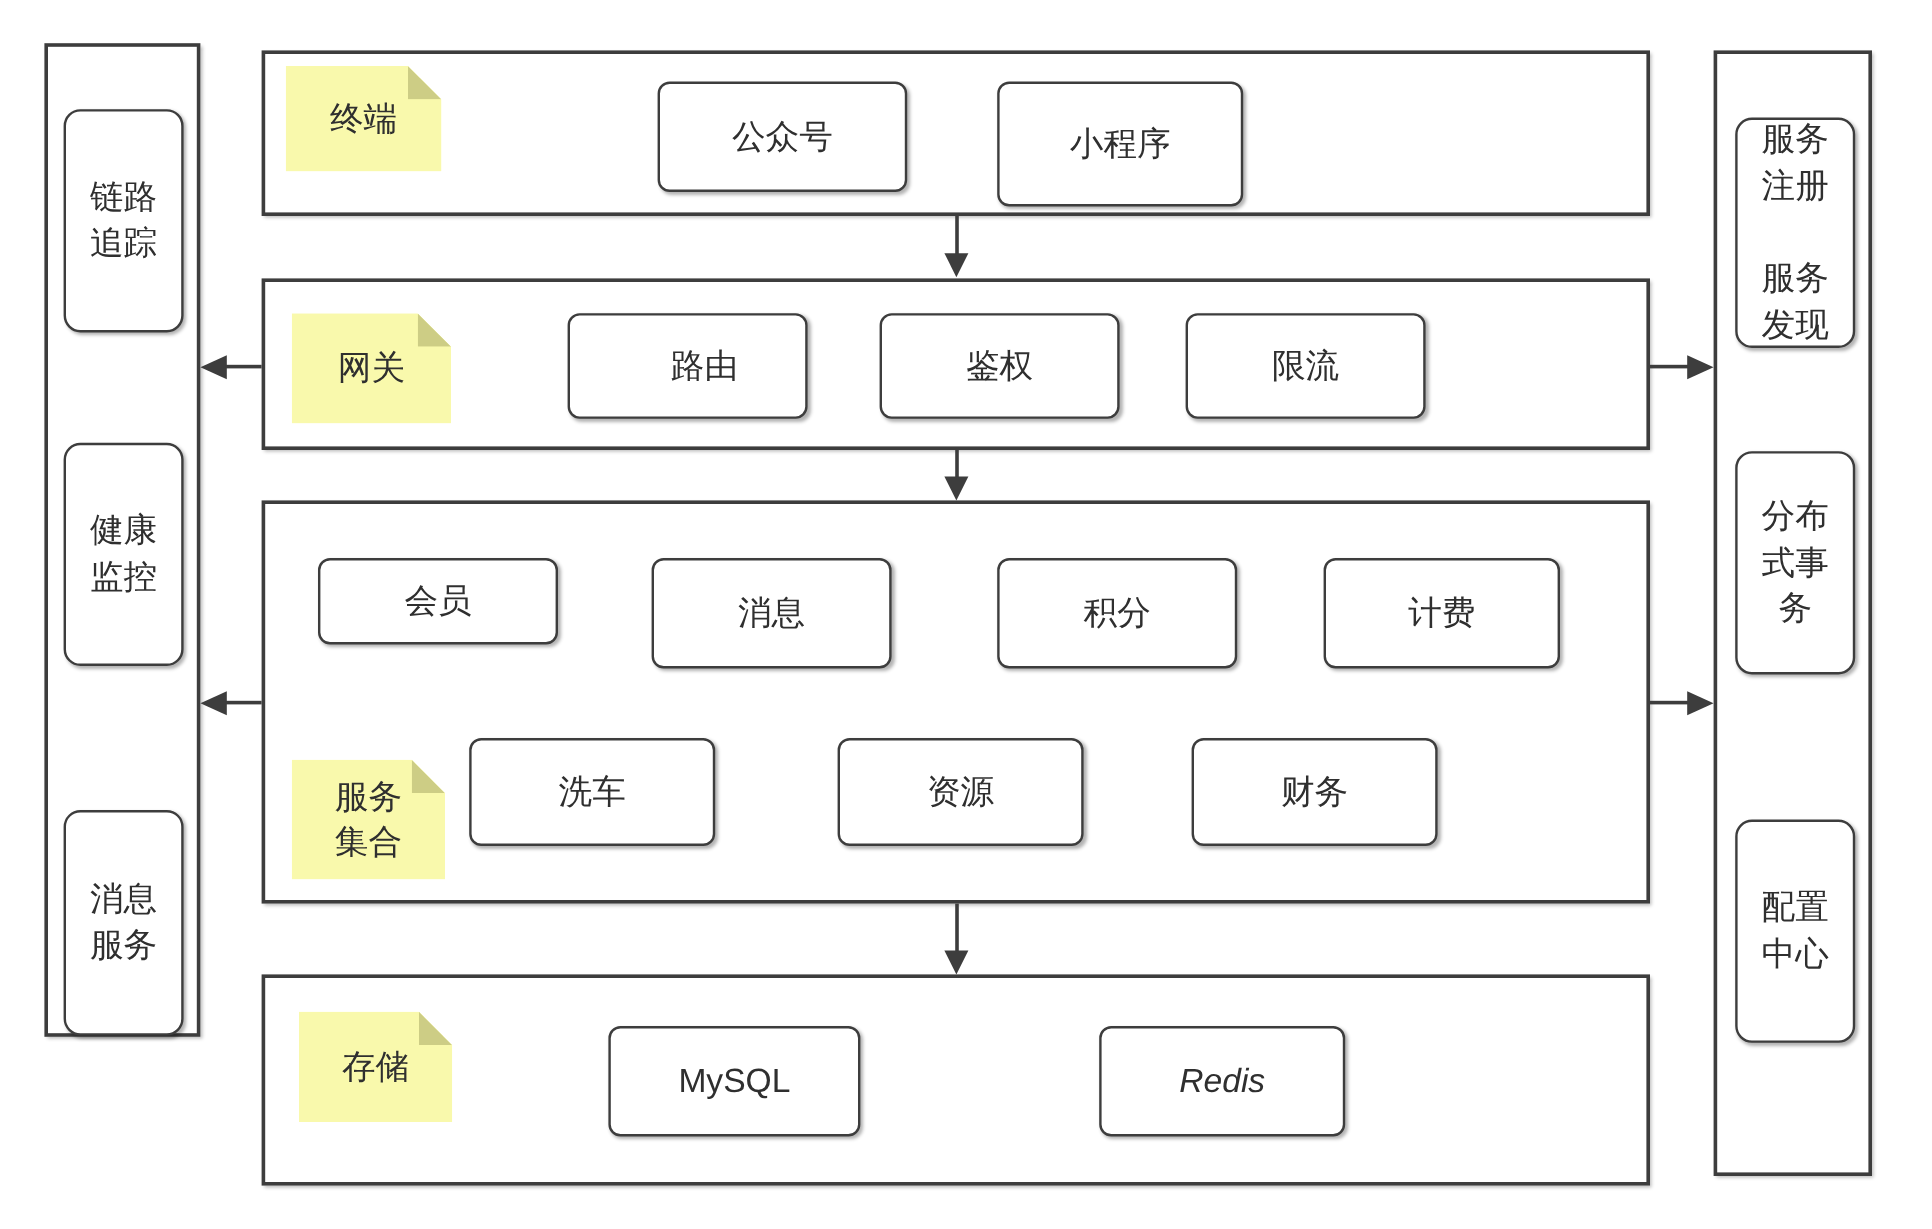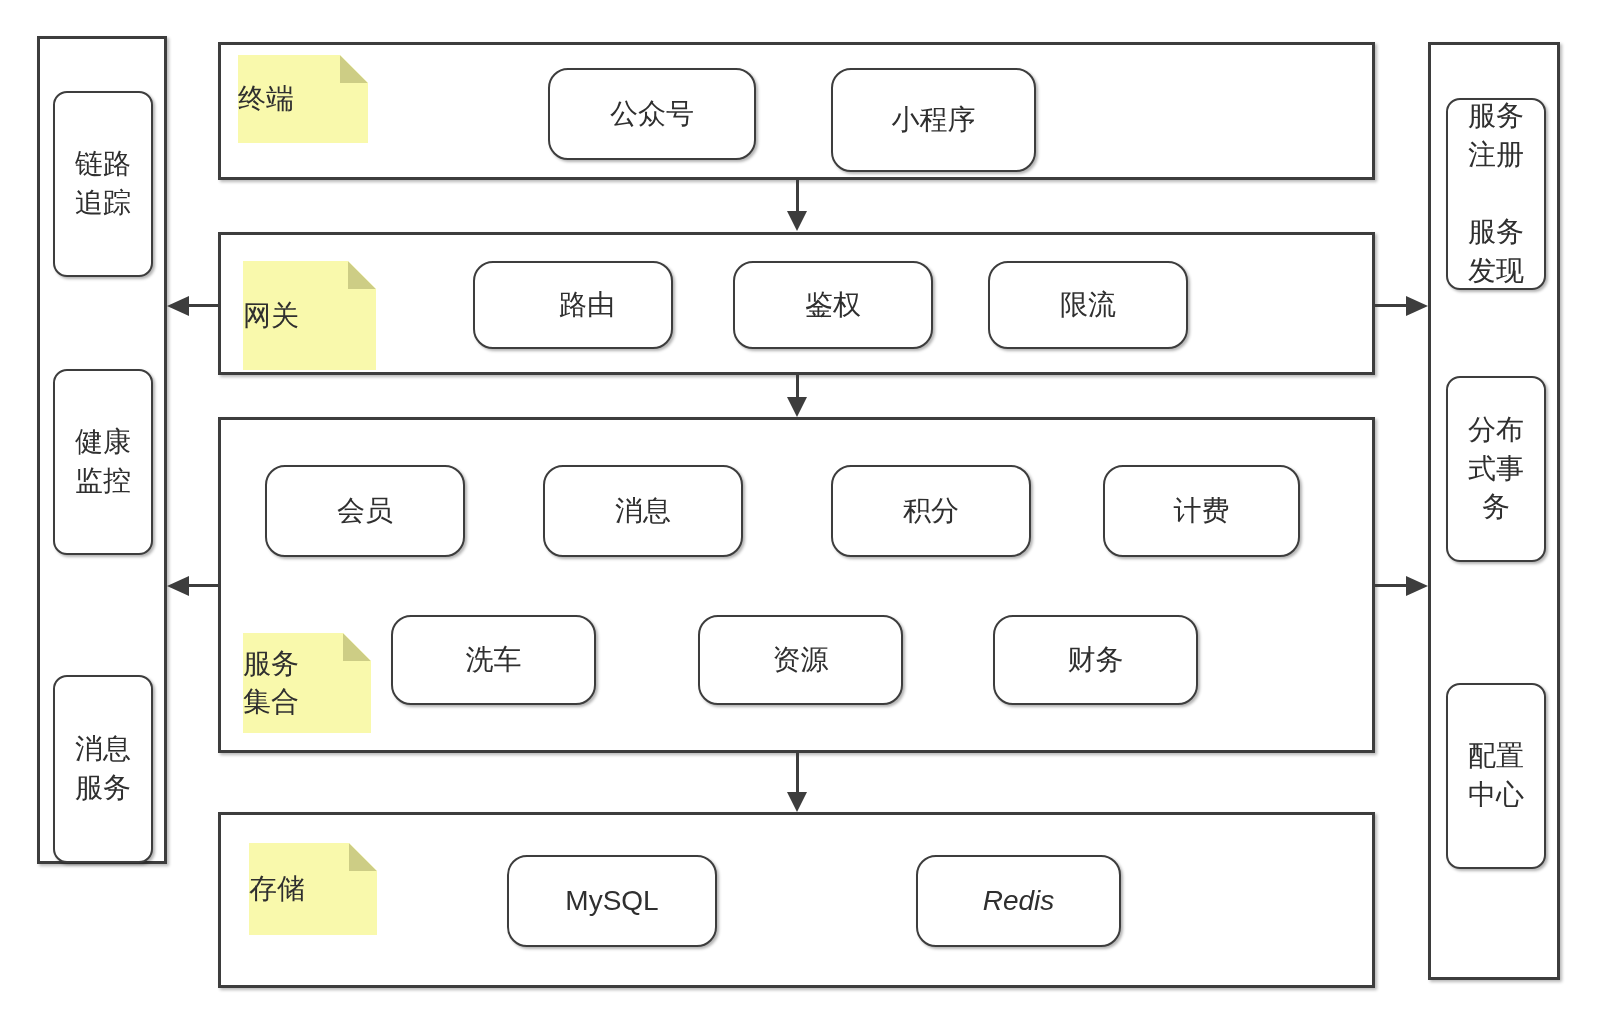--- a/index.html
+++ b/index.html
@@ -26,40 +26,41 @@
     position: absolute;
     border: 3px solid var(--border);
     background: var(--bg);
     box-shadow: 2px 2px 3px rgba(0,0,0,0.28);
   }
 
   
   .box {
     position: absolute;
     border: 2.5px solid var(--border);
-    border-radius: 20px;
+    border-radius: 10px;
     background: var(--bg);
     box-shadow: 2px 2px 3px rgba(0,0,0,0.3);
     display: flex;
     align-items: center;
     justify-content: center;
     font-size: 28px;
     white-space: pre-line;
     text-align: center;
     line-height: 1.5;
   }
   .sidebar .box { border-radius: 14px; line-height: 1.38; }
 
   
   .note {
     position: absolute;
     background: var(--note-fill);
     clip-path: polygon(0 0, calc(100% - 28px) 0, 100% 28px, 100% 100%, 0 100%);
     display: flex;
     align-items: center;
+    justify-content: center;
     font-size: 28px;
     white-space: pre-line;
     text-align: center;
     line-height: 1.35;
   }
   .note .fold {
     position: absolute;
     top: 0;
     right: 0;
     width: 28px;
@@ -106,31 +107,31 @@
   <div class="panel" style="left:218px; top:42px; width:1157px; height:138px;">
     <div class="note" style="left:17px; top:10px; width:130px; height:88px;">
       <span class="fold"></span>
       <span>终端</span>
     </div>
     <div class="box" style="left:327px; top:23px; width:208px; height:92px;">公众号</div>
     <div class="box" style="left:610px; top:23px; width:205px; height:104px;">小程序</div>
   </div>
 
   <div class="panel" style="left:218px; top:232px; width:1157px; height:143px;">
-    <div class="note" style="left:22px; top:26px; width:133px; height:109px;">
+    <div class="note" style="left:22px; top:26px; width:133px; height:92px;">
       <span class="fold"></span>
       <span>网关</span>
     </div>
     <div class="box" style="left:252px; top:26px; width:200px; height:88px;padding-left:28px;">路由</div>
     <div class="box" style="left:512px; top:26px; width:200px; height:88px;">鉴权</div>
     <div class="box" style="left:767px; top:26px; width:200px; height:88px;">限流</div>
   </div>
 
   <div class="panel" style="left:218px; top:417px; width:1157px; height:336px;">
-    <div class="box" style="left:44px; top:45px; width:200px; height:92px;">会员</div>
+    <div class="box" style="left:44px; top:45px; width:200px; height:72px;">会员</div>
     <div class="box" style="left:322px; top:45px; width:200px; height:92px;">消息</div>
     <div class="box" style="left:610px; top:45px; width:200px; height:92px;">积分</div>
     <div class="box" style="left:882px; top:45px; width:197px; height:92px;">计费</div>
 
     <div class="note" style="left:22px; top:213px; width:128px; height:100px;">
       <span class="fold"></span>
       <span>服务
 集合</span>
     </div>
     <div class="box" style="left:477px; top:195px; width:205px; height:90px;">资源</div>

